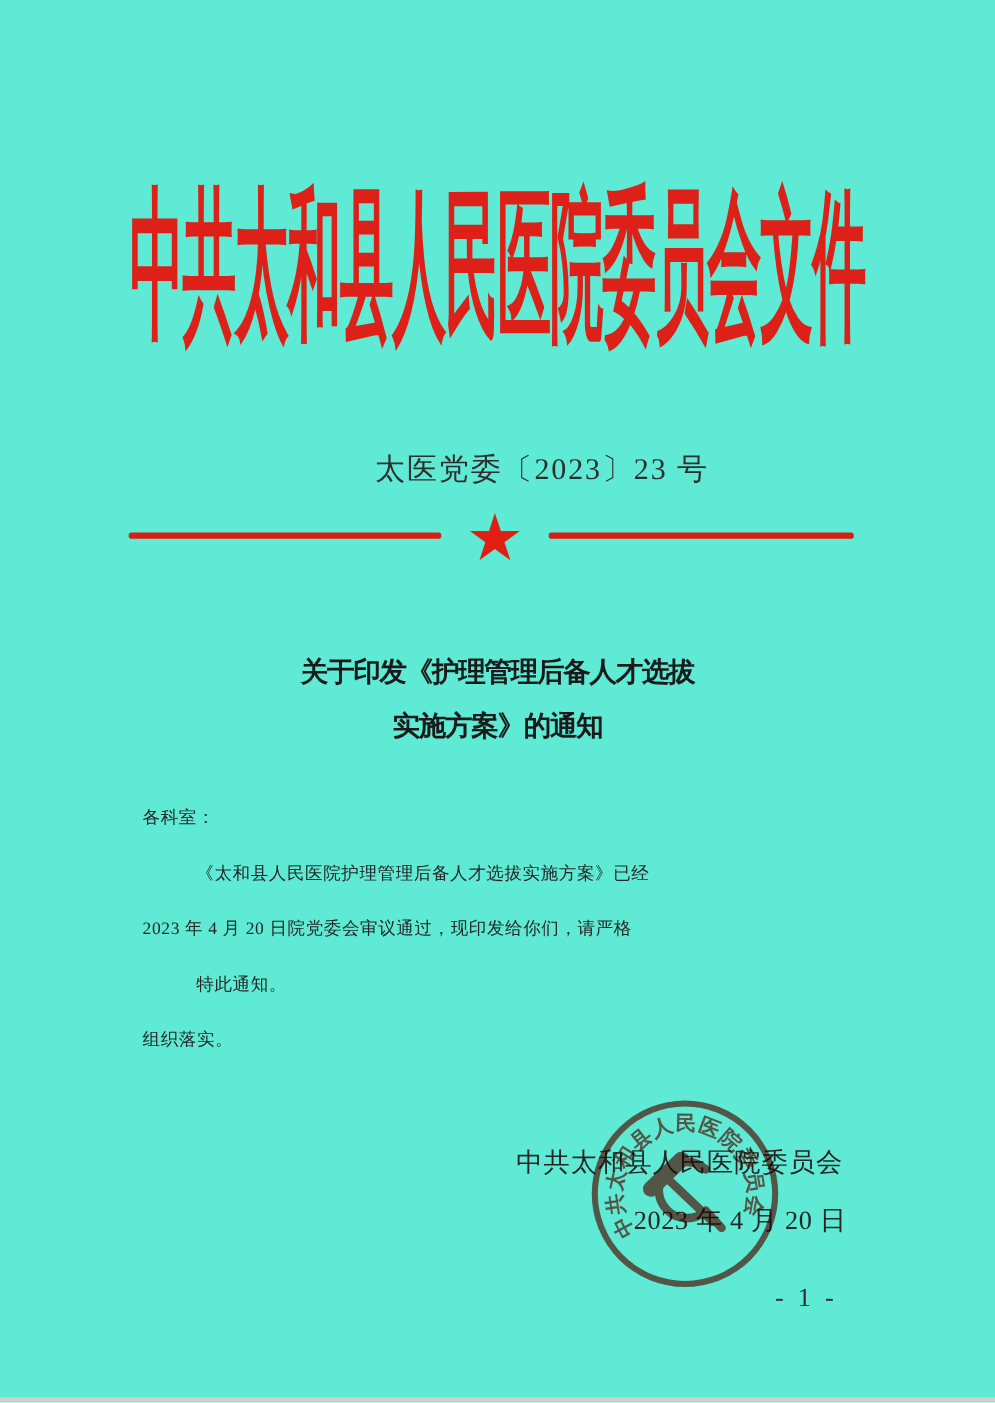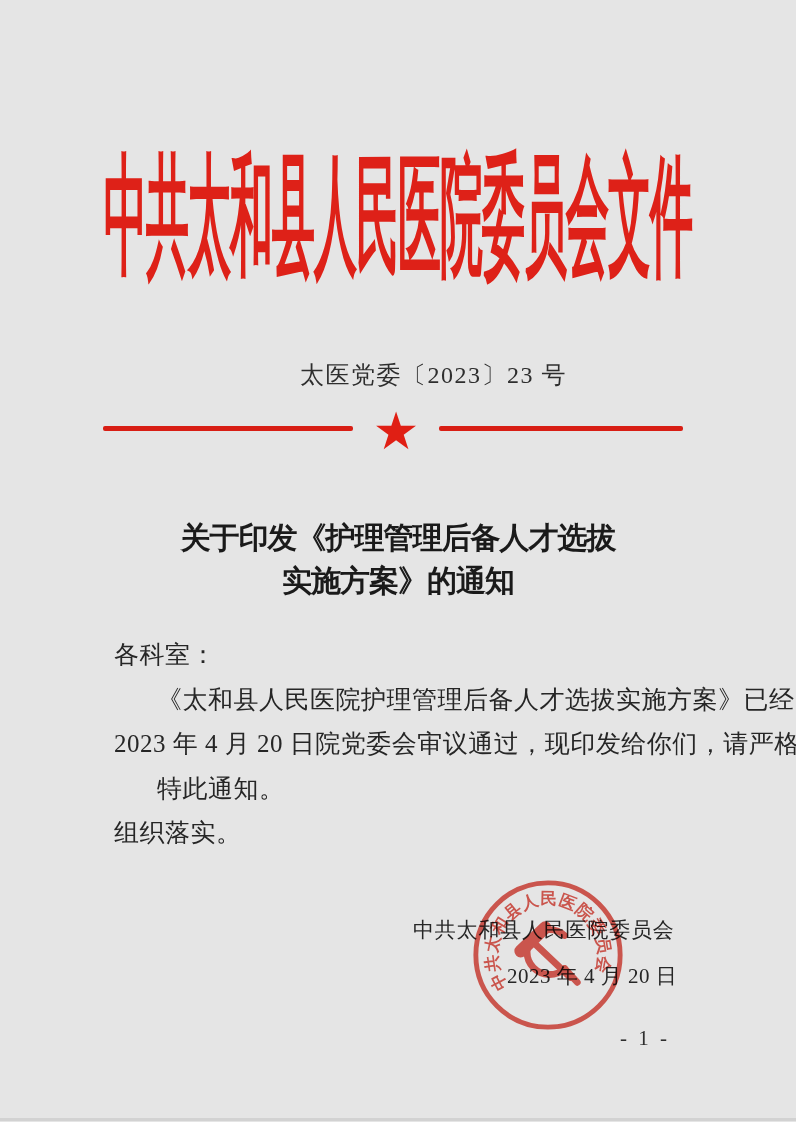--- a/index.html
+++ b/index.html
@@ -1,19 +1,19 @@
 <!DOCTYPE html>
 <html><head>
 <meta charset="utf-8">
 <style>
   html,body{margin:0;padding:0;background:#ffffff;}
   .page{
     position:relative;
     width:796px;height:1122px;
-    background:#e5e5e5;
+    background:#5eead4;
     overflow:hidden;
     font-family:"Liberation Serif","DejaVu Serif",serif;
     color:#262626;
   }
   
   .masthead{
     position:absolute;top:196px;left:0;width:796px;height:44px;
     line-height:44px;text-align:center;
     font-size:43px;font-weight:bold;letter-spacing:-1px;
     color:#de2118;white-space:nowrap;
@@ -33,25 +33,25 @@
     line-height:54px;text-align:center;
     font-size:52px;color:#e01f14;
     font-family:"DejaVu Sans","Liberation Sans",sans-serif;
   }
   .doc-title{
     position:absolute;top:516px;left:0;width:796px;
     text-align:center;font-weight:bold;color:#1a1a1a;
   }
   .doc-title .t-line{
     display:block;height:43px;line-height:43px;
-    font-size:30px;letter-spacing:-1px;white-space:nowrap;
+    font-size:22px;letter-spacing:-1px;white-space:nowrap;
   }
   .body-text{
     position:absolute;left:114px;top:633px;width:590px;
-    font-size:25px;letter-spacing:0.5px;color:#262626;
+    font-size:14px;letter-spacing:0.5px;color:#262626;
   }
   .body-text .b-line{
     display:block;height:44.5px;line-height:44.5px;white-space:nowrap;
   }
   .body-text .indent{padding-left:43px;}
   .sig-org{
     position:absolute;left:413px;top:916px;
     font-size:21px;letter-spacing:0.8px;white-space:nowrap;color:#262626;
   }
   .sig-date{

